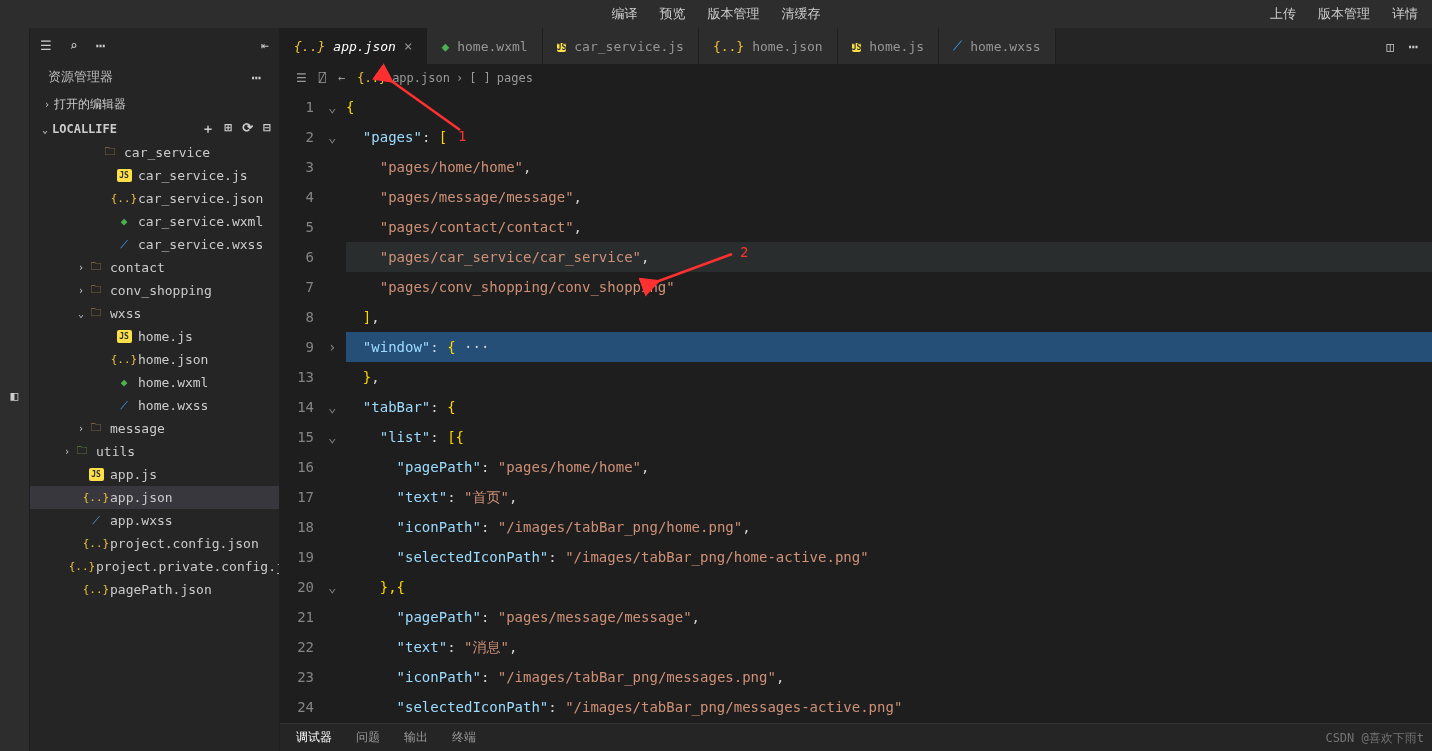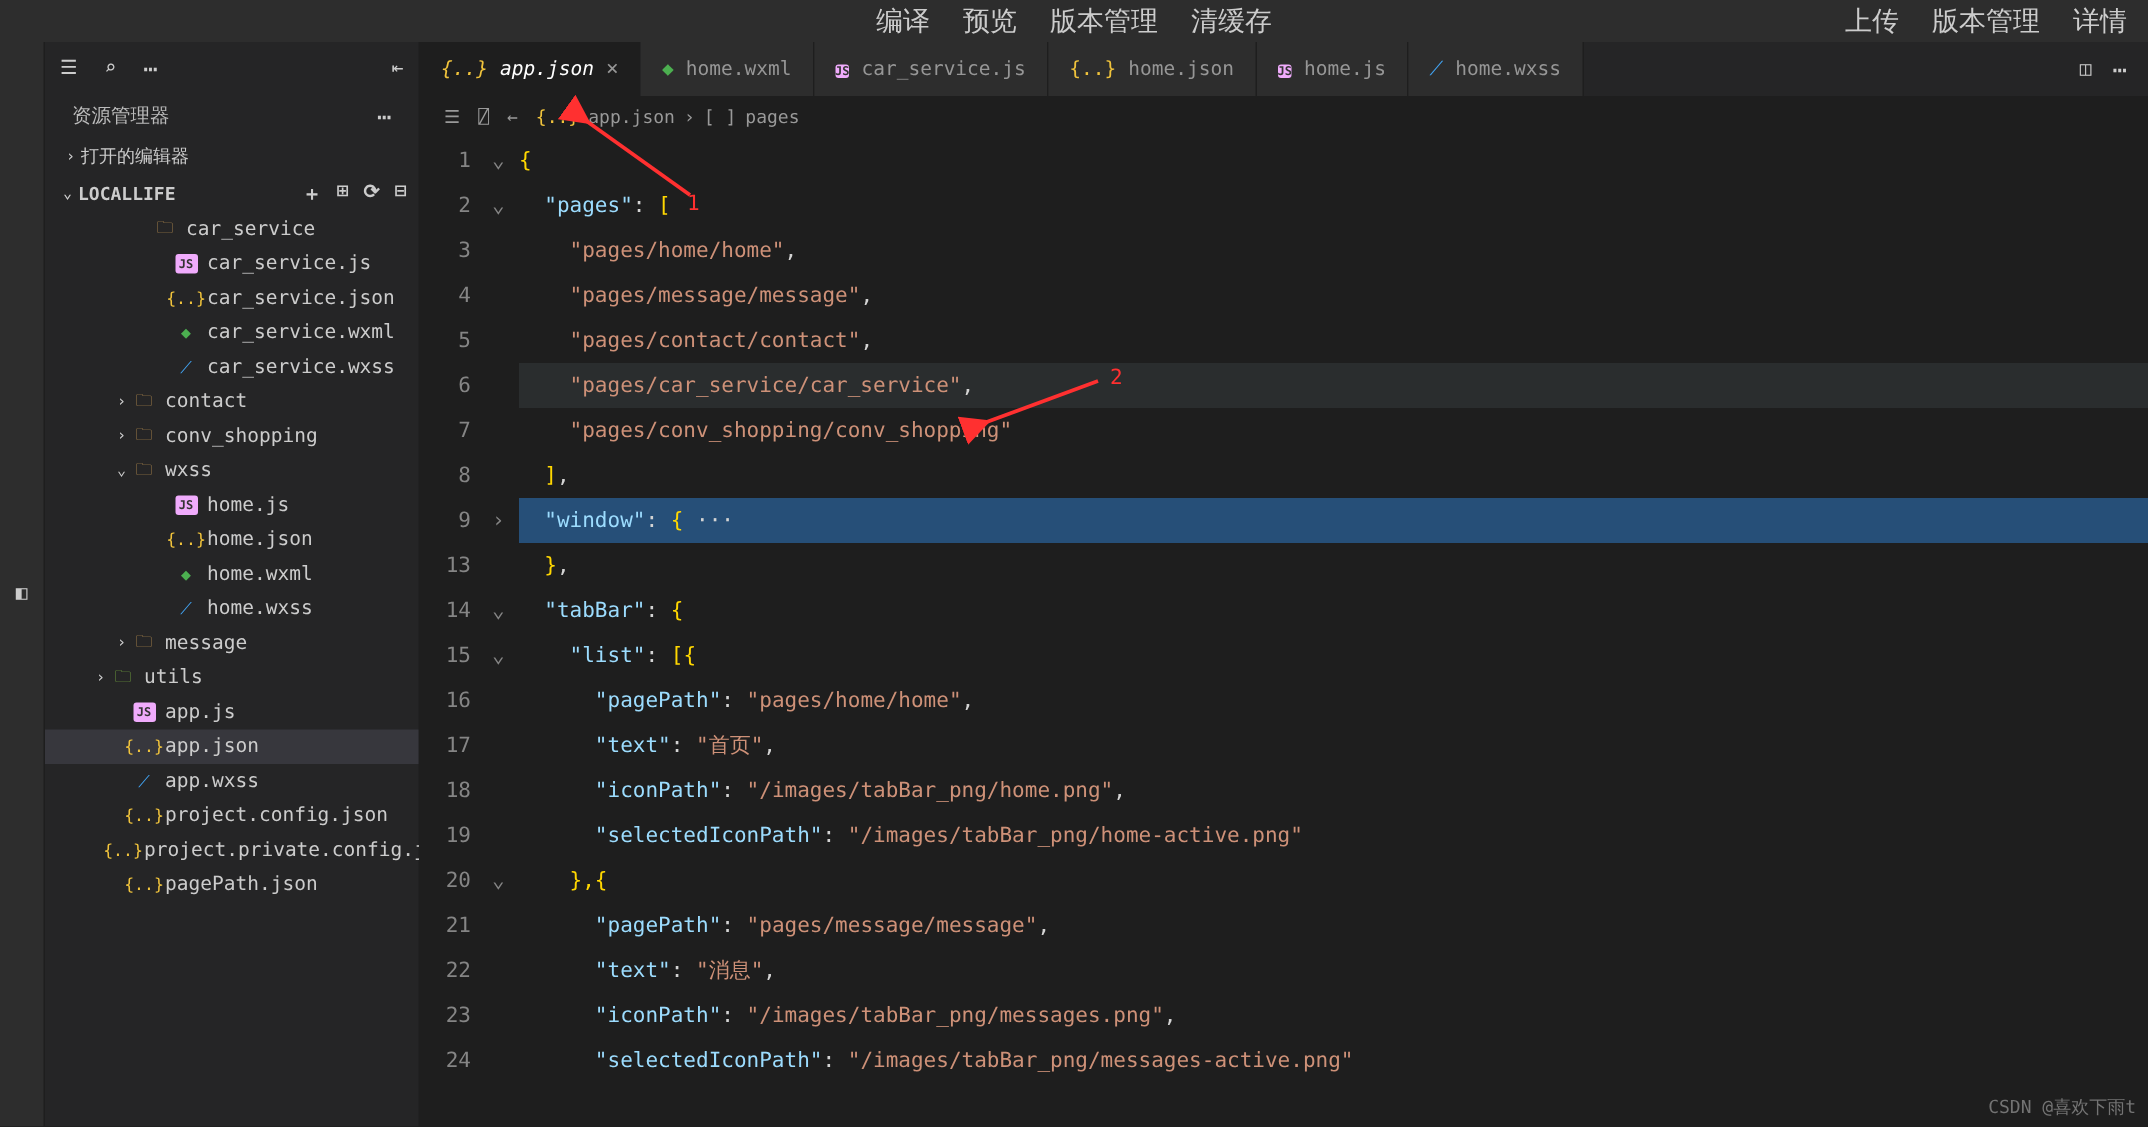--- a/index.html
+++ b/index.html
@@ -1,37 +1,37 @@
 <!DOCTYPE html>
 <html><head>
 <meta charset="utf-8">
 <style>
 *{margin:0;padding:0;box-sizing:border-box;font-family:'Microsoft YaHei',Consolas,monospace}
 body{background:#1e1e1e;color:#ccc;font-size:13px;width:1432px;height:751px;overflow:hidden;position:relative}
-.top-menu{height:28px;background:#2d2d2d;display:flex;align-items:center;color:#ccc;font-size:18px;position:relative}
+.top-menu{height:28px;background:#2d2d2d;display:flex;align-items:center;color:#ccc;font-size:13px;position:relative}
 .top-menu-center{position:absolute;left:50%;transform:translateX(-50%);display:flex;gap:22px}
 .top-menu-right{position:absolute;right:14px;display:flex;gap:22px}
 .top-menu span{cursor:pointer}
 .main{display:flex;height:calc(100% - 28px)}
 .activity-bar{width:30px;background:#2d2d2d;display:flex;align-items:center;justify-content:center;padding-top:12px;border-right:1px solid #1e1e1e}
 .sidebar{width:250px;background:#252526;display:flex;flex-direction:column;border-right:1px solid #1e1e1e}
 .sidebar-toolbar{height:34px;display:flex;align-items:center;padding:0 10px;gap:18px;color:#ccc}
 .sidebar-toolbar .grow{flex:1}
 .sidebar-title{height:30px;display:flex;align-items:center;padding:0 18px;color:#bbb;font-size:13px}
 .sidebar-section{display:flex;align-items:center;padding:4px 10px;cursor:pointer;color:#ccc;font-size:12px}
 .chev{width:14px;display:inline-block;text-align:center;color:#ccc;font-size:10px}
 .folder-header{display:flex;align-items:center;padding:3px 8px;font-size:12px;font-weight:bold;color:#ccc}
 .folder-header .actions{margin-left:auto;display:flex;gap:10px;color:#ccc;font-size:13px}
 .tree{flex:1;overflow:auto;font-size:13px}
 .tree-item{display:flex;align-items:center;height:23px;padding-left:10px;cursor:pointer;color:#ccc;white-space:nowrap}
 .tree-item.selected{background:#37373d}
 .tree-item .icon{width:16px;height:16px;margin-right:6px;display:inline-flex;align-items:center;justify-content:center;font-size:11px}
 .ic-folder{color:#c09553}
 .ic-folder-green{color:#7cb342}
-.ic-js{background:#f0abfc;color:#333;font-size:8px;font-weight:bold;border-radius:2px;width:15px;height:13px;line-height:13px;text-align:center}
+.ic-js{background:#fde047;color:#333;font-size:8px;font-weight:bold;border-radius:2px;width:15px;height:13px;line-height:13px;text-align:center}
 .ic-json{color:#f0c33c}
 .ic-wxml{color:#4caf50}
 .ic-wxss{color:#42a5f5}
 .outline{padding:6px 14px;border-top:1px solid #333;color:#ccc;font-size:12px}
 .editor-area{flex:1;display:flex;flex-direction:column;background:#1e1e1e;position:relative}
 .tab-bar{height:36px;background:#252526;display:flex;align-items:stretch}
 .tab{display:flex;align-items:center;padding:0 14px;gap:8px;background:#2d2d2d;color:#969696;border-right:1px solid #1e1e1e;cursor:pointer;font-size:13px}
 .tab.active{background:#1e1e1e;color:#fff;font-style:italic}
 .tab .close{font-size:14px;color:#969696}
 .tab-right{margin-left:auto;display:flex;align-items:center;padding:0 14px;gap:14px;color:#ccc}
@@ -347,16 +347,22 @@
           <defs>
             <marker id="ah2" markerWidth="8" markerHeight="8" refX="2" refY="4" orient="auto">
               <path d="M8,0 L0,4 L8,8 Z" fill="#ff3030"></path>
             </marker>
           </defs>
           <line x1="82" y1="6" x2="6" y2="34" stroke="#ff3030" stroke-width="2.5" marker-end="url(#ah2)"></line>
         </svg>
     </div>
     <div class="anno" style="left:460px;top:216px">2</div>
 
+    <div class="bottom-panel">
+      <span>调试器</span>
+      <span>问题</span>
+      <span>输出</span>
+      <span>终端</span>
+    </div>
   </div>
 </div>
 
 <div class="watermark">CSDN @喜欢下雨t</div>
 
 </body></html>

